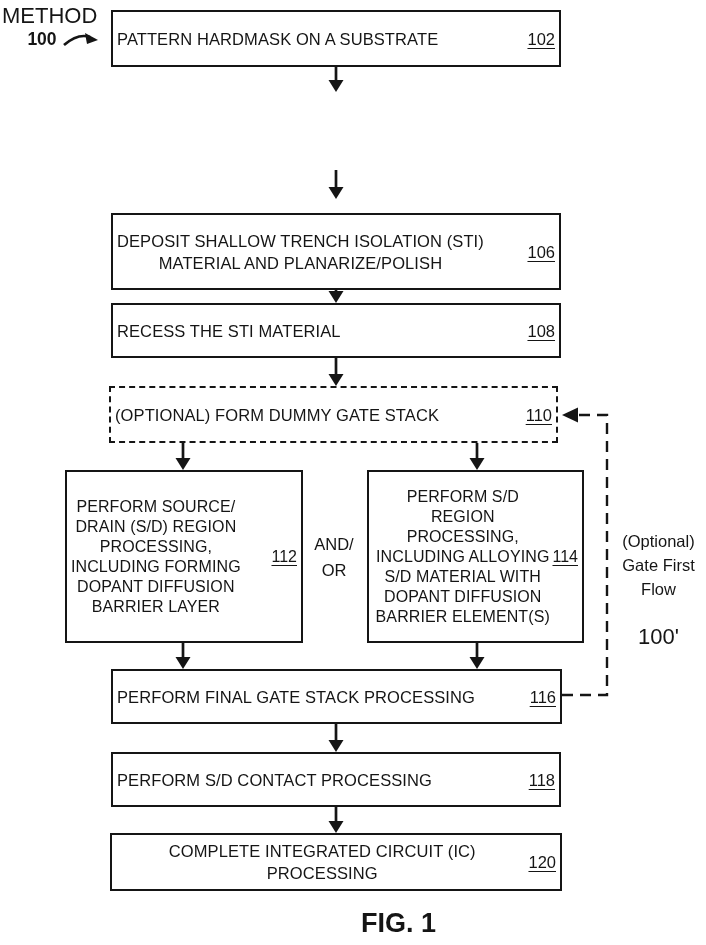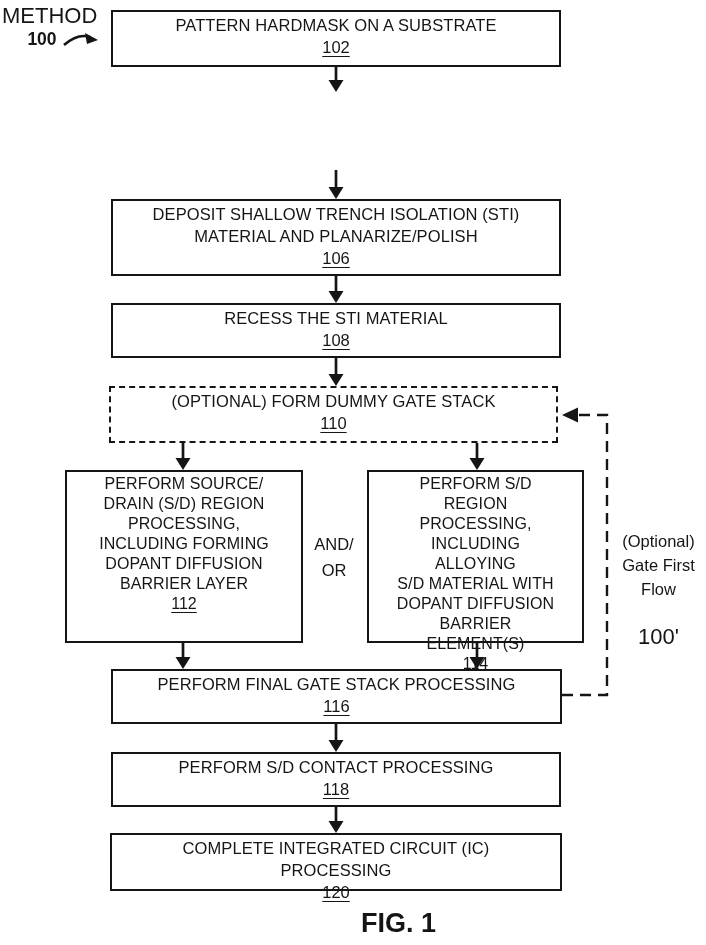--- a/index.html
+++ b/index.html
@@ -3,22 +3,22 @@
 <meta charset="utf-8">
 <style>
   html,body{margin:0;padding:0;background:#ffffff;}
   .canvas{
     position:relative;width:706px;height:945px;background:#ffffff;
     font-family:"Liberation Sans",sans-serif;color:#151515;overflow:hidden;
   }
   .layer{position:absolute;left:0;top:0;}
   .box{
     position:absolute;box-sizing:border-box;border:2.5px solid #151515;background:#ffffff;
-    display:flex;flex-direction:column;align-items:center;justify-content:flex-start;
-    text-align:center;padding:2px 22px;
+    display:flex;flex-direction:row;align-items:center;justify-content:space-between;
+    text-align:center;padding:2px 4px;
   }
   .box .lbl{white-space:pre-line;font-size:16.5px;line-height:22px;letter-spacing:0.1px;}
   .box .num{font-size:16.5px;line-height:22px;text-decoration:underline;text-underline-offset:2.5px;}
   .box.narrow .lbl{font-size:16px;line-height:20px;}
   .box.narrow .num{font-size:16px;line-height:20px;}
   .box.dashed{border-style:dashed;border-width:2.4px;}
   .note{position:absolute;text-align:center;white-space:pre-line;}
   .method-label{left:2px;top:6px;width:82px;font-size:22px;line-height:19px;}
   .method-number{left:18px;top:29px;width:48px;font-size:17.5px;font-weight:bold;}
   .and-or{left:302px;top:531px;width:64px;font-size:16.5px;line-height:26px;}
@@ -93,21 +93,21 @@
 
   <div class="note method-label">METHOD</div>
   <div class="note method-number">100</div>
 
   <div class="box" style="left:111px;top:10px;width:450px;height:57px">
     <div class="lbl">PATTERN HARDMASK ON A SUBSTRATE</div>
     <div class="num">102</div>
   </div>
 
 
-  <div class="box" style="left:111px;top:199px;width:450px;height:77px">
+  <div class="box" style="left:111px;top:213px;width:450px;height:77px">
     <div class="lbl">DEPOSIT SHALLOW TRENCH ISOLATION (STI)
 MATERIAL AND PLANARIZE/POLISH</div>
     <div class="num">106</div>
   </div>
 
   <div class="box" style="left:111px;top:303px;width:450px;height:55px">
     <div class="lbl">RECESS THE STI MATERIAL</div>
     <div class="num">108</div>
   </div>
 

